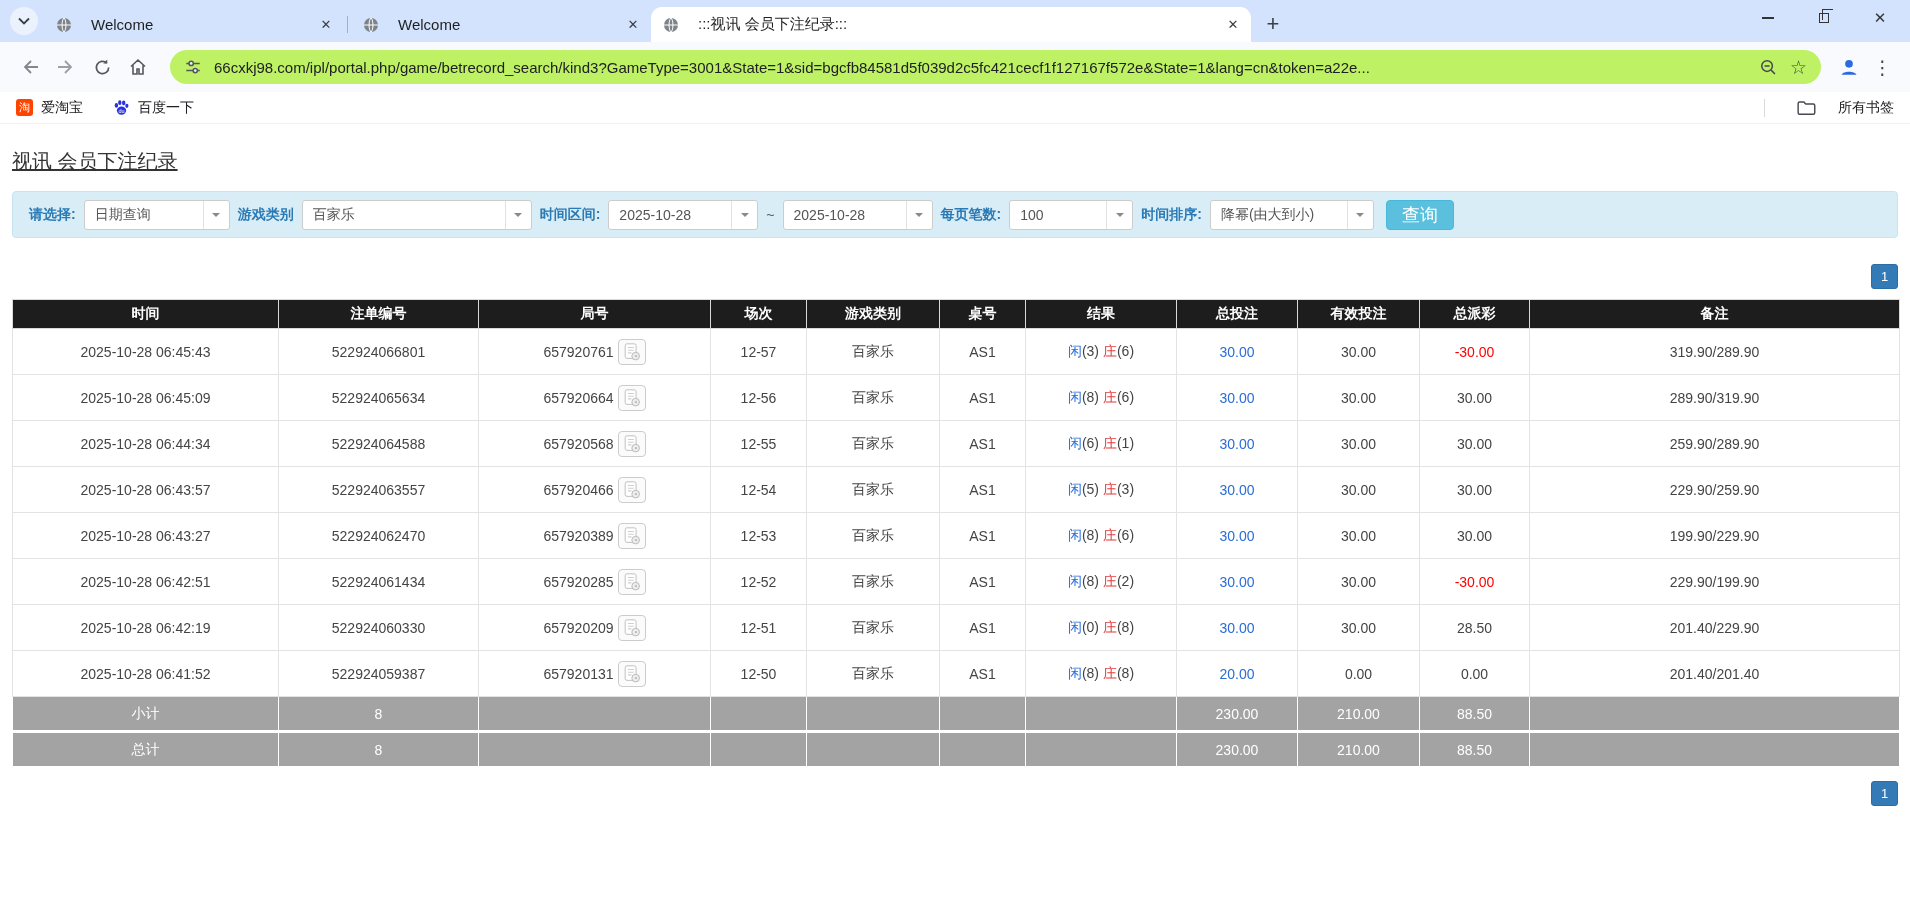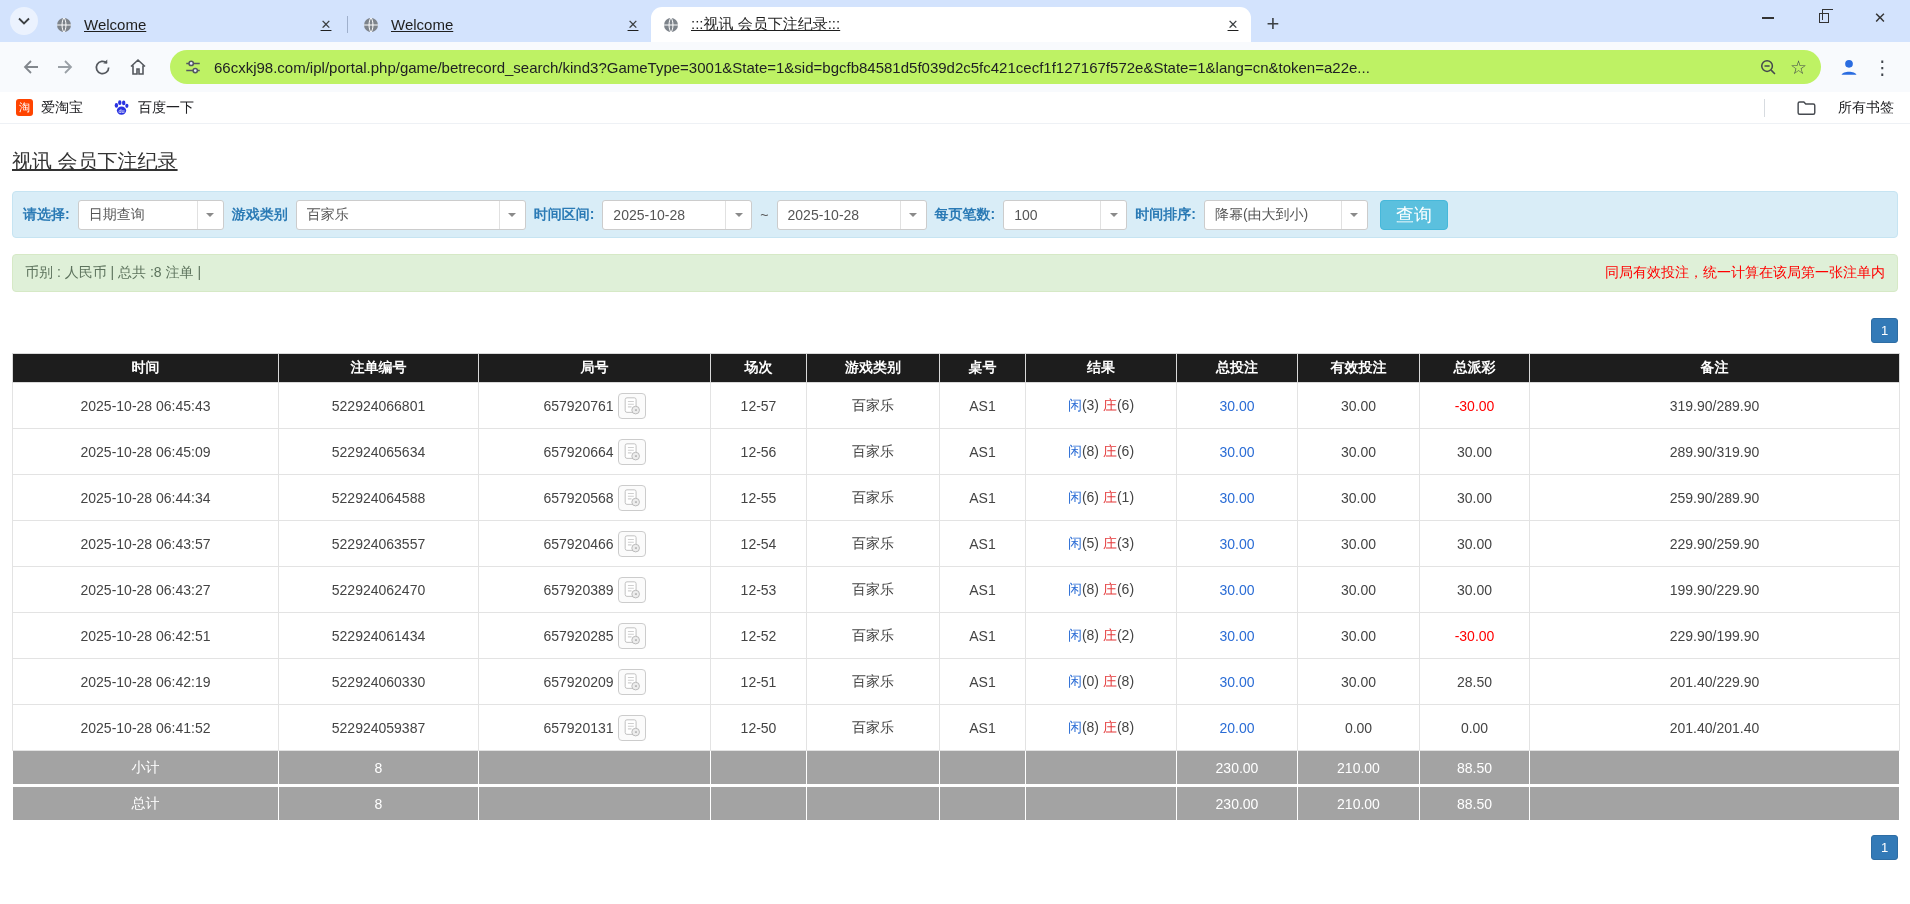--- a/index.html
+++ b/index.html
@@ -3,22 +3,22 @@
 <meta charset="utf-8">
 <style>
   * { box-sizing: border-box; margin: 0; padding: 0; }
   html,body { width:1910px; height:904px; overflow:hidden; background:#fff;
     font-family:"Liberation Sans","DejaVu Sans",sans-serif; }
 
   
   .tabstrip { height:42px; background:#d3e3fd; display:flex; align-items:flex-end; padding:0 0 0 8px; }
   .tab-search { width:28px; height:28px; border-radius:50%; display:flex; align-items:center;
     justify-content:center; margin:0 6px 7px 2px; background:rgba(255,255,255,.55); }
-  .tab { height:35px; width:300px; display:flex; align-items:center; gap:12px;
-    padding:0 8px 0 12px; border-radius:11px 11px 0 0; color:#1f1f1f; font-size:15px;text-decoration:underline; }
+  .tab { height:35px; width:300px; display:flex; align-items:center; gap:19px;
+    padding:0 8px 0 12px; border-radius:11px 11px 0 0; color:#1f1f1f; font-size:15px; }
   .tab.active { background:#fff; width:600px; }
   .tab .fav { flex:0 0 16px; display:flex; }
   .tab .t-title { flex:1; white-space:nowrap; overflow:hidden; }
   .tab-close { flex:0 0 20px; height:20px; border-radius:50%; display:flex; align-items:center;
     justify-content:center; font-size:13px; color:#3c4043; }
   .tab-div { width:1px; height:17px; background:#9fb0cc; margin:0 3px 9px; }
   .newtab { width:28px; height:28px; display:flex; align-items:center; justify-content:center;
     font-size:22px; font-weight:300; color:#3c4043; margin:0 0 4px 8px; }
   .win { margin-left:auto; align-self:center; display:flex; align-items:center; gap:36px; padding:0 20px 6px 0; }
   .win span { display:flex; align-items:center; justify-content:center; width:20px; height:20px;
@@ -43,21 +43,21 @@
   .tb-ic { width:17px; height:17px; background:#ff4400; border-radius:3px; color:#fff; font-size:11px;
     display:flex; align-items:center; justify-content:center; }
   .bm-right { margin-left:auto; display:flex; align-items:center; gap:22px; }
   .bm-divider { width:1px; height:18px; background:#d7dbe0; margin-right:10px; }
 
   
   .page { padding:0 12px; background:#fff; }
   .page-title { font-size:20px; font-weight:400; color:#333; margin:24px 0 16px;text-decoration:underline; }
 
   .filterbar { background:#d9edf7; border:1px solid #c6e4f2; border-radius:4px; height:47px;
-    display:flex; align-items:center; padding:0 10px; gap:8px; font-size:14px; }
+    display:flex; align-items:center; padding:0 16px; gap:8px; font-size:14px; }
   .flabel { color:#2a7ab5; font-weight:bold; white-space:nowrap; }
   .tilde { color:#555; }
   .sel { display:flex; height:30px; border:1px solid #ccc; border-radius:3px; background:#fff; }
   .sel-val { display:flex; align-items:center; padding:0 10px; color:#555; }
   .sel-arr { width:26px; border-left:1px solid #e1e1e1; display:flex; align-items:center; justify-content:center; }
   .sel-arr::after { content:''; border:4px solid transparent; border-top-color:#8a8a8a; margin-top:4px; }
   .w-select .sel-val { width:118px; } .w-game .sel-val { width:202px; } .w-date .sel-val { width:122px; }
   .w-pp .sel-val { width:96px; } .w-sort .sel-val { width:136px; }
   .btn-search { height:30px; padding:0 15px; background:#5bc0de; border:1px solid #46b8da;
     border-radius:4px; color:#fff; font-size:18px; display:flex; align-items:center; margin-left:4px; }
@@ -255,24 +255,20 @@
 
     <span class="flabel">时间排序:</span>
     <div class="sel w-sort">
       <span class="sel-val">降幂(由大到小)</span>
       <span class="sel-arr"></span>
     </div>
 
     <button class="btn-search">查询</button>
   </div>
 
-  <div class="infobar">
-    <span>币别 : 人民币 | 总共 :8 注单 |</span>
-    <span class="warn">同局有效投注，统一计算在该局第一张注单内</span>
-  </div>
 
   <div class="pagerow">
     <span class="pagebtn">1</span>
   </div>
 
   <table>
     <colgroup>
       <col style="width:266px">
         <col style="width:200px">
         <col style="width:232px">

